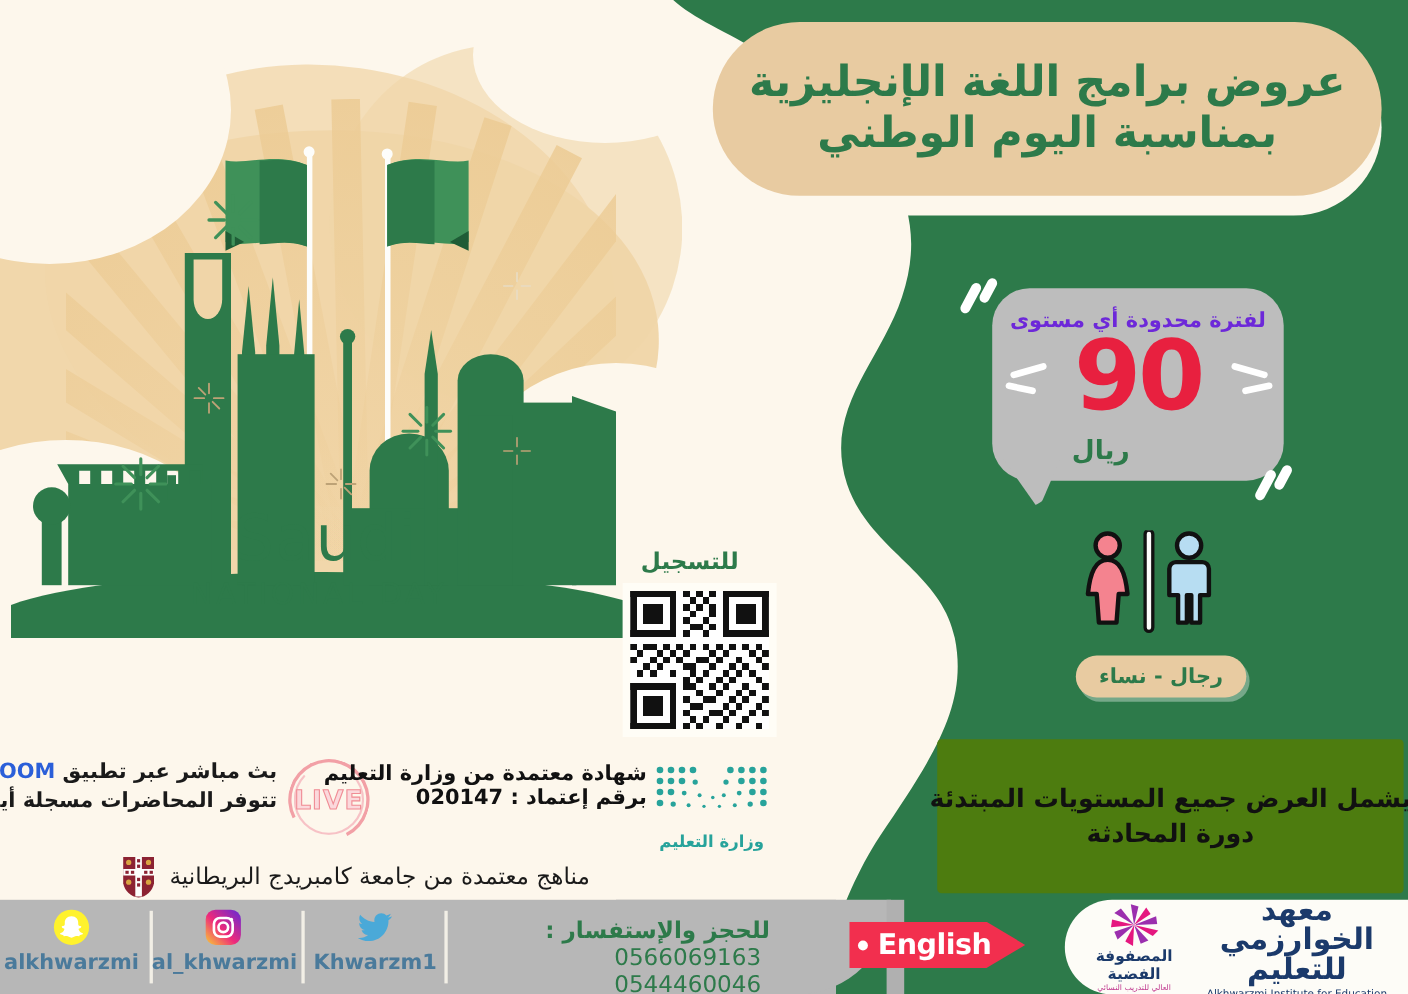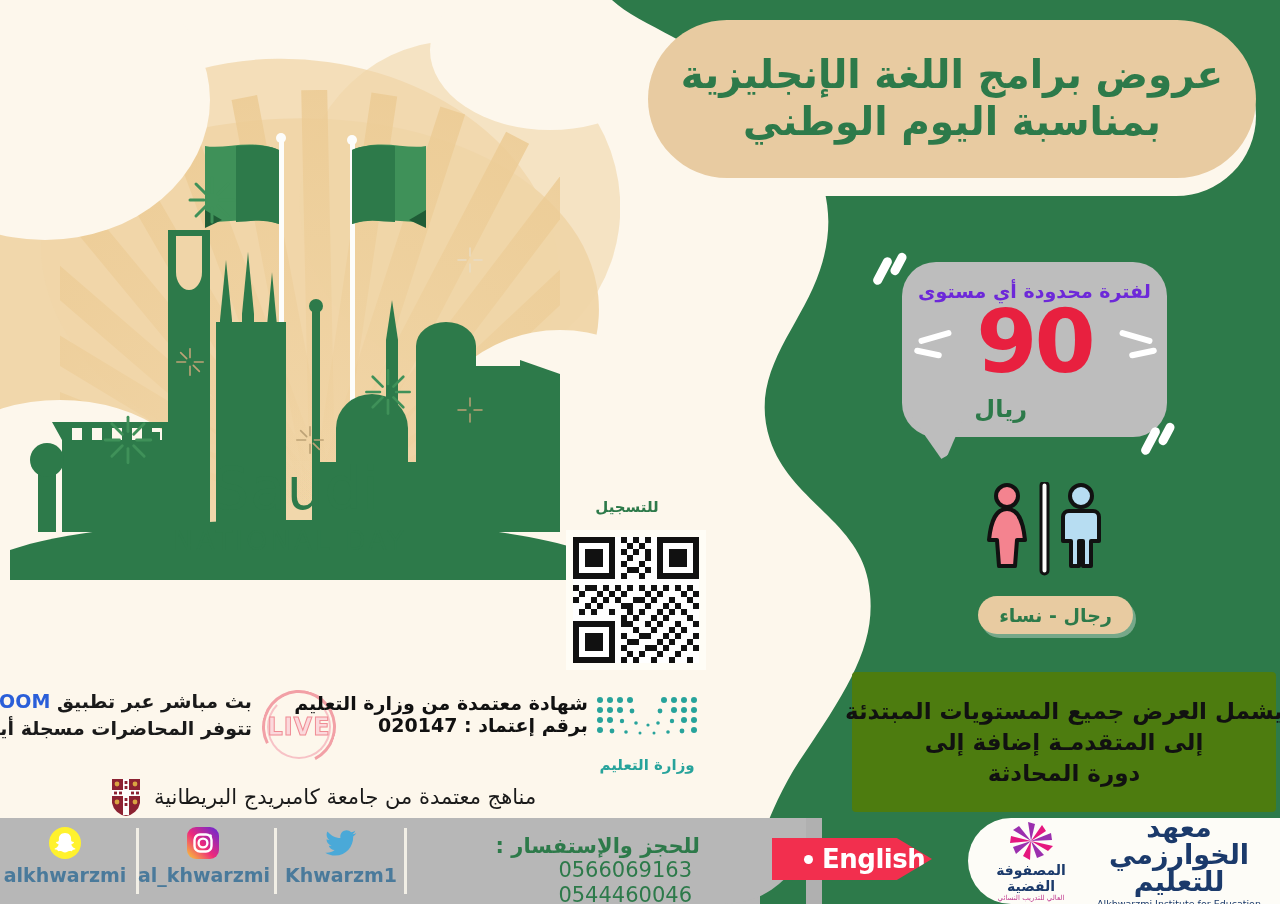--- a/index.html
+++ b/index.html
@@ -99,21 +99,21 @@
     color:#2d7a4a;font-size:58px;font-weight:normal;letter-spacing:1px;padding-left:12px;
   }
   .sd-sub{
     position:absolute;left:0;top:525px;width:580px;text-align:center;
     color:#2d7a4a;font-size:27px;letter-spacing:3px;
   }
 
   
   .qr-label{
     position:absolute;left:552px;top:498px;width:150px;text-align:center;
-    color:#2d7a4a;font-size:15px;font-weight:bold;direction:rtl;
+    color:#2d7a4a;font-size:21px;font-weight:bold;direction:rtl;
   }
   .qr-box{position:absolute;left:566px;top:530px;width:140px;height:140px;background:#fffdf6;padding:7px;}
   .qr-box svg{display:block;width:126px;height:126px;}
 
   
   .zoom-block{position:absolute;left:12px;top:690px;width:240px;text-align:right;direction:rtl;}
   .zoom-l1{font-size:19px;font-weight:bold;color:#1a1a1a;white-space:nowrap;}
   .zoom-l1 .zm{color:#2b5fd9;font-weight:bold;}
   .zoom-l2{font-size:19px;font-weight:bold;color:#1a1a1a;margin-top:5px;white-space:nowrap;}
 
@@ -157,21 +157,21 @@
   .contact{position:absolute;left:400px;top:834px;width:300px;text-align:right;direction:rtl;}
   .contact-lbl{display:inline-block;color:#2d7a4a;font-size:21px;font-weight:bold;vertical-align:middle;}
   .contact-nums{display:inline-block;vertical-align:middle;margin-right:8px;text-align:left;}
   .contact-num{color:#2d7a4a;font-size:21px;line-height:1.18;}
 
   
   .post{position:absolute;left:806px;top:818px;width:16px;height:86px;background:#b0b0b0;}
   .english{
     position:absolute;left:772px;top:838px;width:160px;height:42px;background:#f22f4e;
     clip-path:polygon(0 0,78% 0,100% 50%,78% 100%,0 100%);
-    display:flex;align-items:center;justify-content:flex-start;padding-left:32px;gap:9px;
+    display:flex;align-items:center;justify-content:flex-start;padding-left:8px;gap:9px;
   }
   .eng-dot{width:9px;height:9px;border-radius:50%;background:#fff;display:block;}
   .eng-txt{color:#fff;font-size:26px;font-weight:bold;letter-spacing:-.5px;}
 
   
   .logo-card{
     position:absolute;left:968px;top:818px;width:312px;height:86px;
     background:#fdfcf7;border-top-left-radius:50px;border-bottom-left-radius:50px;
     display:flex;align-items:center;justify-content:center;gap:14px;padding:0 14px;
   }
@@ -257,21 +257,20 @@
         <circle cx="96" cy="14" r="11" fill="#b7ddf2"></circle>
         <path fill="#b7ddf2" d="M84,29 h24 a6,6 0 0 1 6,6 v24 h-8 v25 h-8 v-25 h-4 v25 h-8 v-25 h-8 v-24 a6,6 0 0 1 6,-6 Z"></path>
       </g>
       <rect x="56" y="0" width="7" height="92" rx="3.5" fill="#fdfdfb" stroke="#111" stroke-width="3"></rect>
     </svg>
   </div>
   <div class="badge-gender">رجال - نساء</div>
 
   <div class="info-card">
     <div class="info-line">يشمل العرض جميع المستويات المبتدئة</div>
-    <div class="info-line">إلى المتقدمـة إضافة إلى</div>
     <div class="info-line">دورة المحادثة</div>
   </div>
 
   <div class="art">
     <svg viewBox="0 0 590 470" width="590" height="470">
       <g fill="#2d7a4a">
 
         <rect x="279" y="28" width="5" height="300" fill="#fdfdfb"></rect>
         <rect x="350" y="30" width="5" height="290" fill="#fdfdfb"></rect>
         <circle cx="281" cy="28" r="5" fill="#fdfdfb"></circle>

